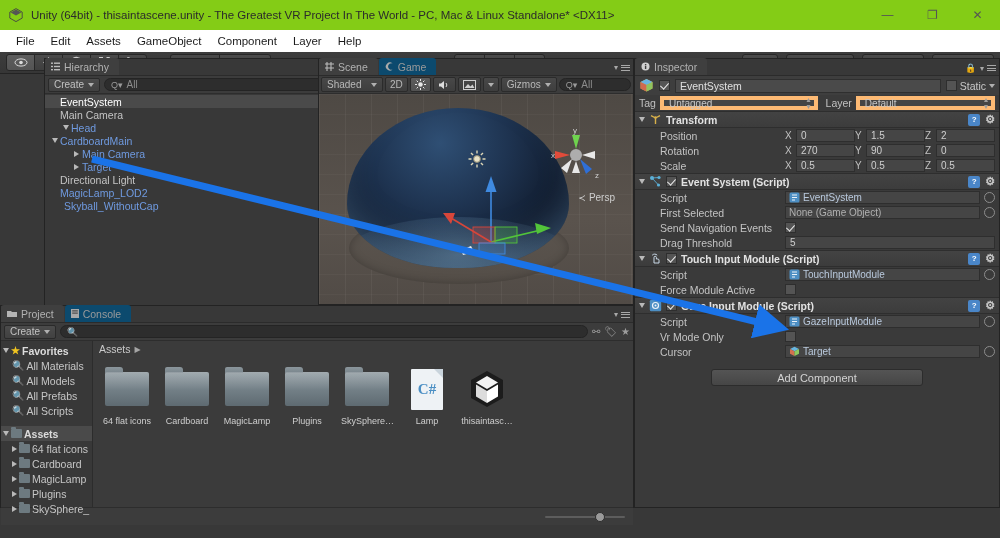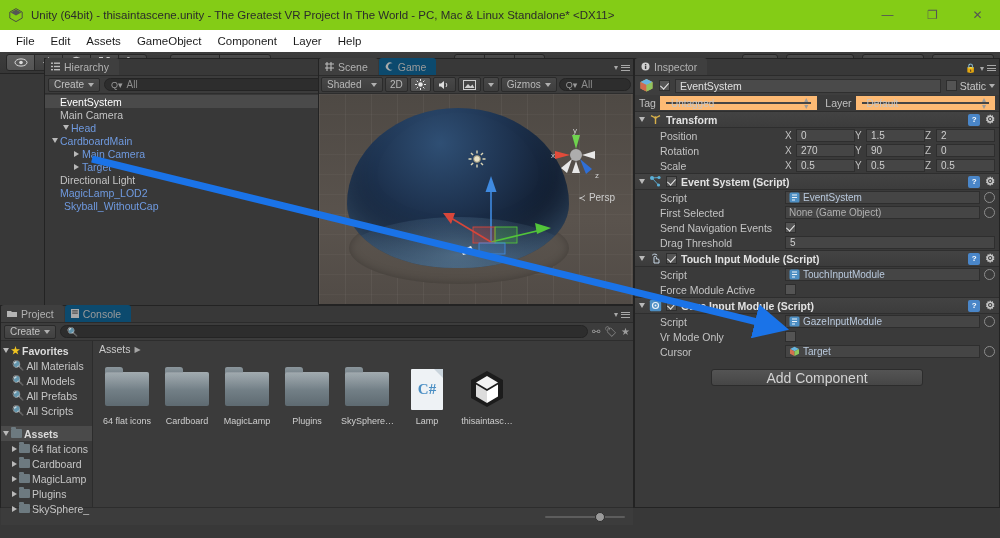--- a/index.html
+++ b/index.html
@@ -221,21 +221,21 @@
     color: #e0e0e0; font-size: 10.5px; display: flex; align-items: center; padding-left: 4px;
   }
   .cb { width: 11px; height: 11px; background: #545454; border: 1px solid #2e2e2e; position: relative; flex:0 0 11px;}
   .cb.checked::after {
     content:""; position:absolute; left:2px; top:0px; width:4px; height:7px;
     border:solid #e8e8e8; border-width: 0 1.6px 1.6px 0; transform: rotate(42deg);
   }
   .static-box { display: flex; align-items: center; gap: 3px; color: #c8c8c8; font-size: 10.5px; }
   .taglayer { display: flex; align-items: center; height: 16px; gap: 4px; padding: 0 4px; color: #c0c0c0; font-size: 10.5px; }
   .sel-field {
-    height: 14px; background: #454545; border: 6px solid #fdba74; color: #c6c6c6; font-size: 10px;
+    height: 14px; background: #454545; border: 4px solid #fdba74; color: #c6c6c6; font-size: 10px;
     display: flex; align-items: center; justify-content: space-between; padding: 0 3px 0 5px;
   }
   .updown { color:#9b9b9b; font-size:8px; line-height: 7px; }
 
   .comp-header {
     height: 17px; background: linear-gradient(#434343,#3c3c3c); border-top: 1px solid #2e2e2e;
     border-bottom: 1px solid #2e2e2e; display: flex; align-items: center; gap: 4px; padding: 0 4px;
     color: #e2e2e2; font-size: 10.5px; font-weight: bold;
   }
   .comp-ic { width: 13px; height: 13px; flex: 0 0 13px; }
@@ -257,21 +257,21 @@
   .obj-circle { width: 11px; height: 11px; border: 1px solid #8d8d8d; border-radius: 50%; margin-left: 4px; flex:0 0 11px;}
   .xyz-row { display: flex; flex: 1; gap: 0; padding-right: 4px; }
   .xyz { display: flex; align-items: center; flex: 1; gap: 3px; }
   .xyz span.ax { color: #c0c0c0; font-size: 10px; width: 8px; }
   .xyz .field-box { flex: 1; }
   .mini-ic { width: 11px; height: 11px; flex:0 0 11px; }
 
   .addcomp-wrap { display: flex; justify-content: center; padding-top: 10px; }
   .addcomp {
     width: 212px; height: 17px; background: linear-gradient(#545454,#464646);
-    border: 1px solid #2c2c2c; border-radius: 3px; color: #d3d3d3; font-size: 14px;
+    border: 1px solid #2c2c2c; border-radius: 3px; color: #d3d3d3; font-size: 11px;
     display: flex; align-items: center; justify-content: center;
   }
 
   
   #arrow-overlay { position: absolute; inset: 0; pointer-events: none; }
 </style>
 </head>
 <body>
 
 <div id="app">

